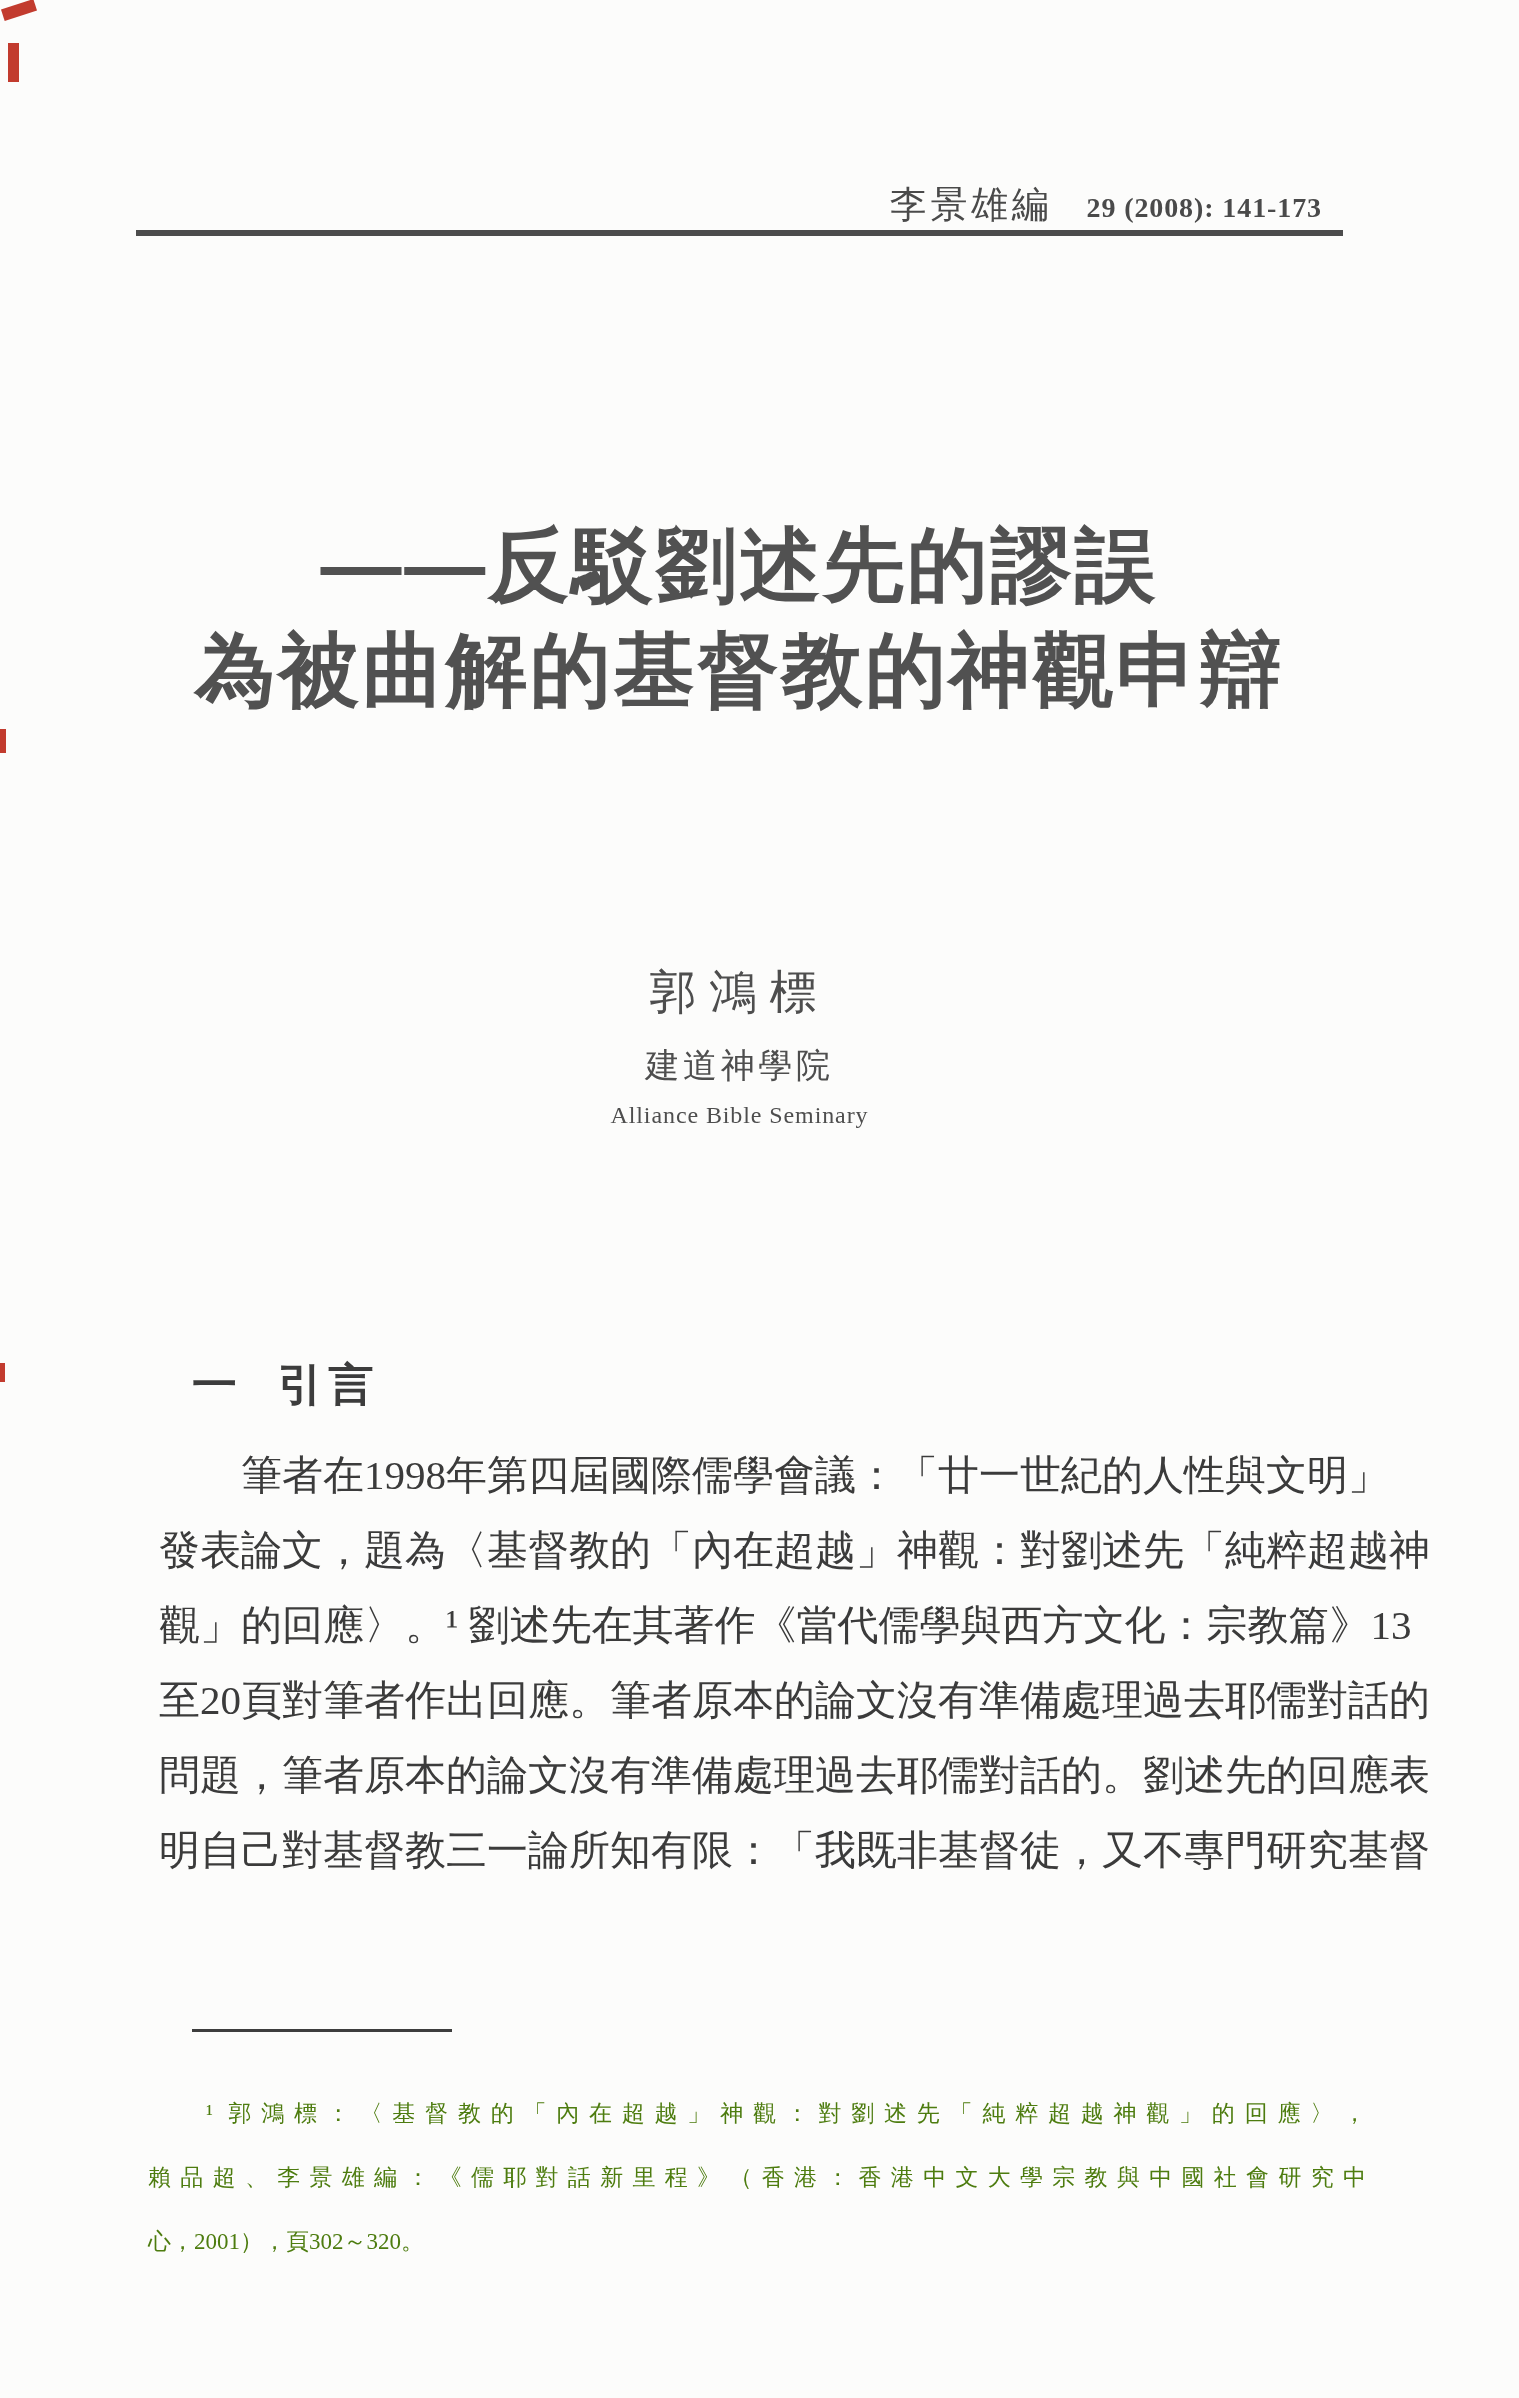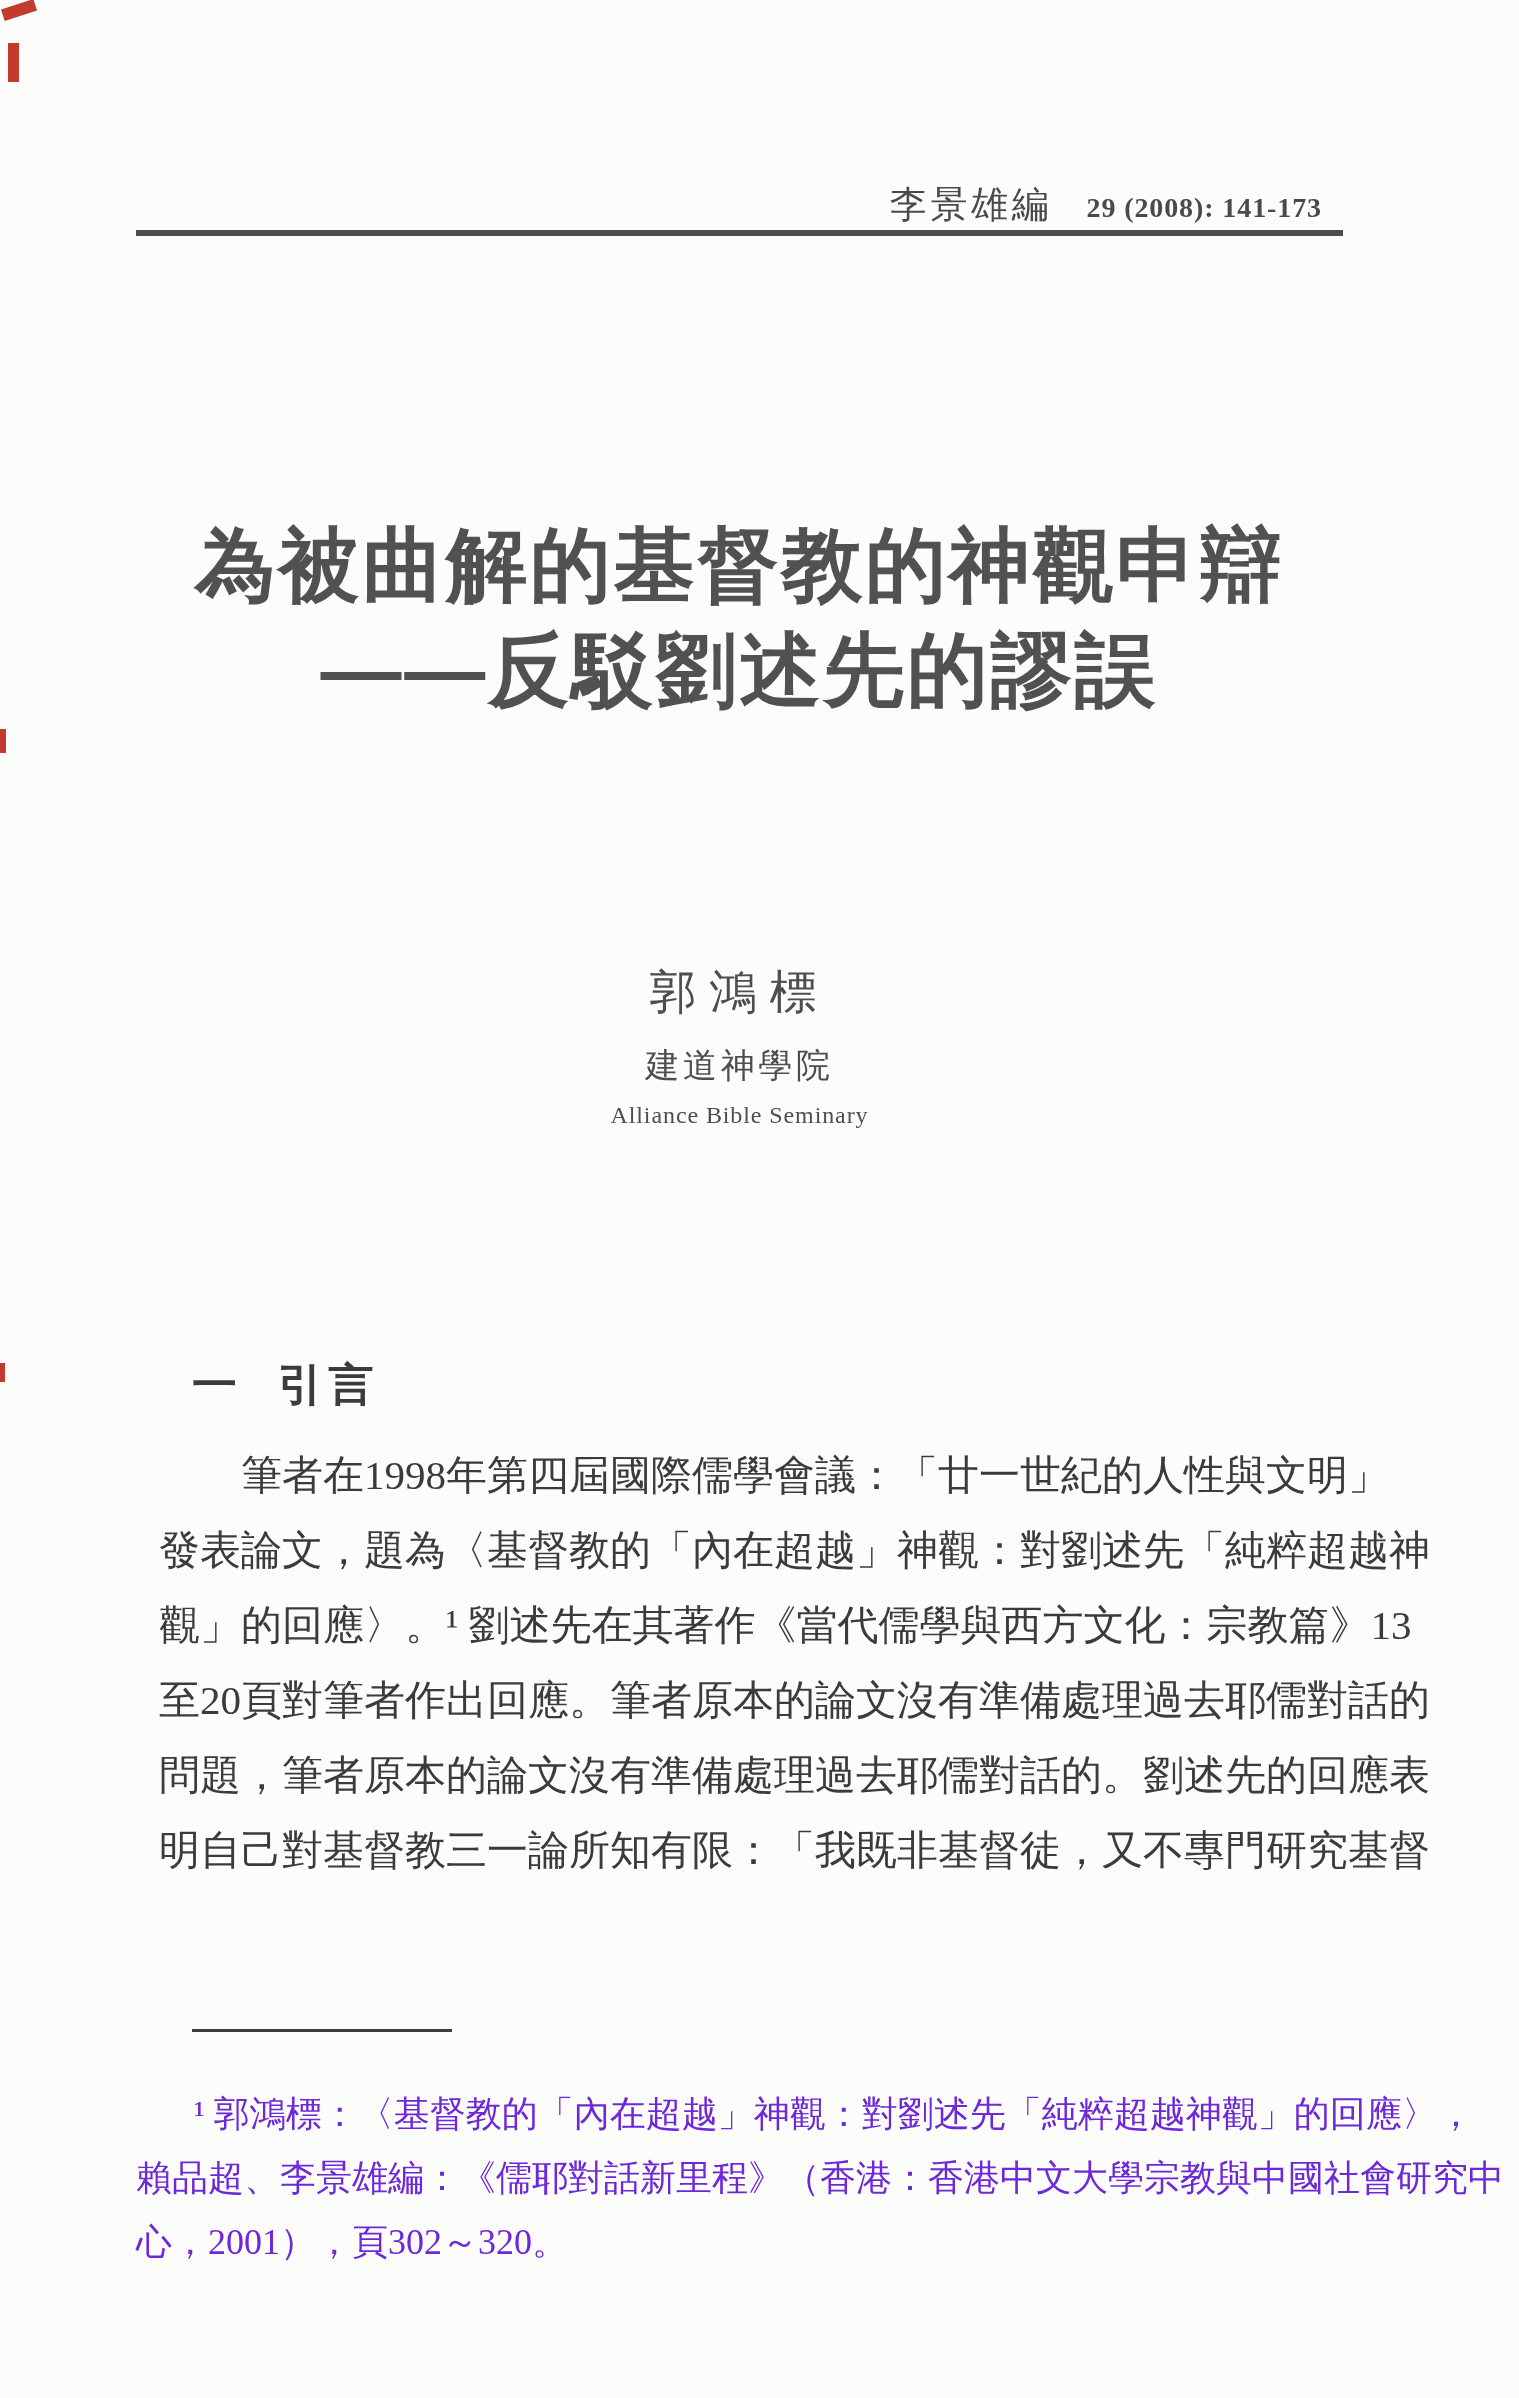--- a/index.html
+++ b/index.html
@@ -128,24 +128,24 @@
     position: absolute;
     top: 2029px;
     left: 192px;
     width: 260px;
     height: 2.8px;
     background: #3d3d3d;
   }
   .footnote {
     position: absolute;
     top: 2082px;
-    left: 136px;
+    left: 148px;
     width: 1218px;
-    font-size: 36px;
-    color: #6d28d9;
+    font-size: 23px;
+    color: #4d7c0f;
   }
   .footnote-line {
     height: 64px;
     line-height: 64px;
     text-align: justify;
     text-align-last: justify;
     text-justify: inter-character;
     white-space: nowrap;
   }
   .footnote-line.indent { padding-left: 58px; }
@@ -169,22 +169,22 @@
   <div class="scan-artifact artifact-2"></div>
   <div class="scan-artifact artifact-3"></div>
   <div class="scan-artifact artifact-4"></div>
 
   <div class="header-line">
     <span class="journal-name">李景雄編</span><span class="journal-citation">29 (2008): 141-173</span>
   </div>
   <div class="header-rule"></div>
 
   <div class="article-title">
+    <div>——反駁劉述先的謬誤</div>
     <div>為被曲解的基督教的神觀申辯</div>
-    <div>——反駁劉述先的謬誤</div>
   </div>
 
   <div class="author-block">
     <div class="author-name">郭鴻標</div>
     <div class="author-affil-zh">建道神學院</div>
     <div class="author-affil-en">Alliance Bible Seminary</div>
   </div>
 
   <div class="section-heading">
     <span class="section-number">一</span><span class="section-title">引言</span>

